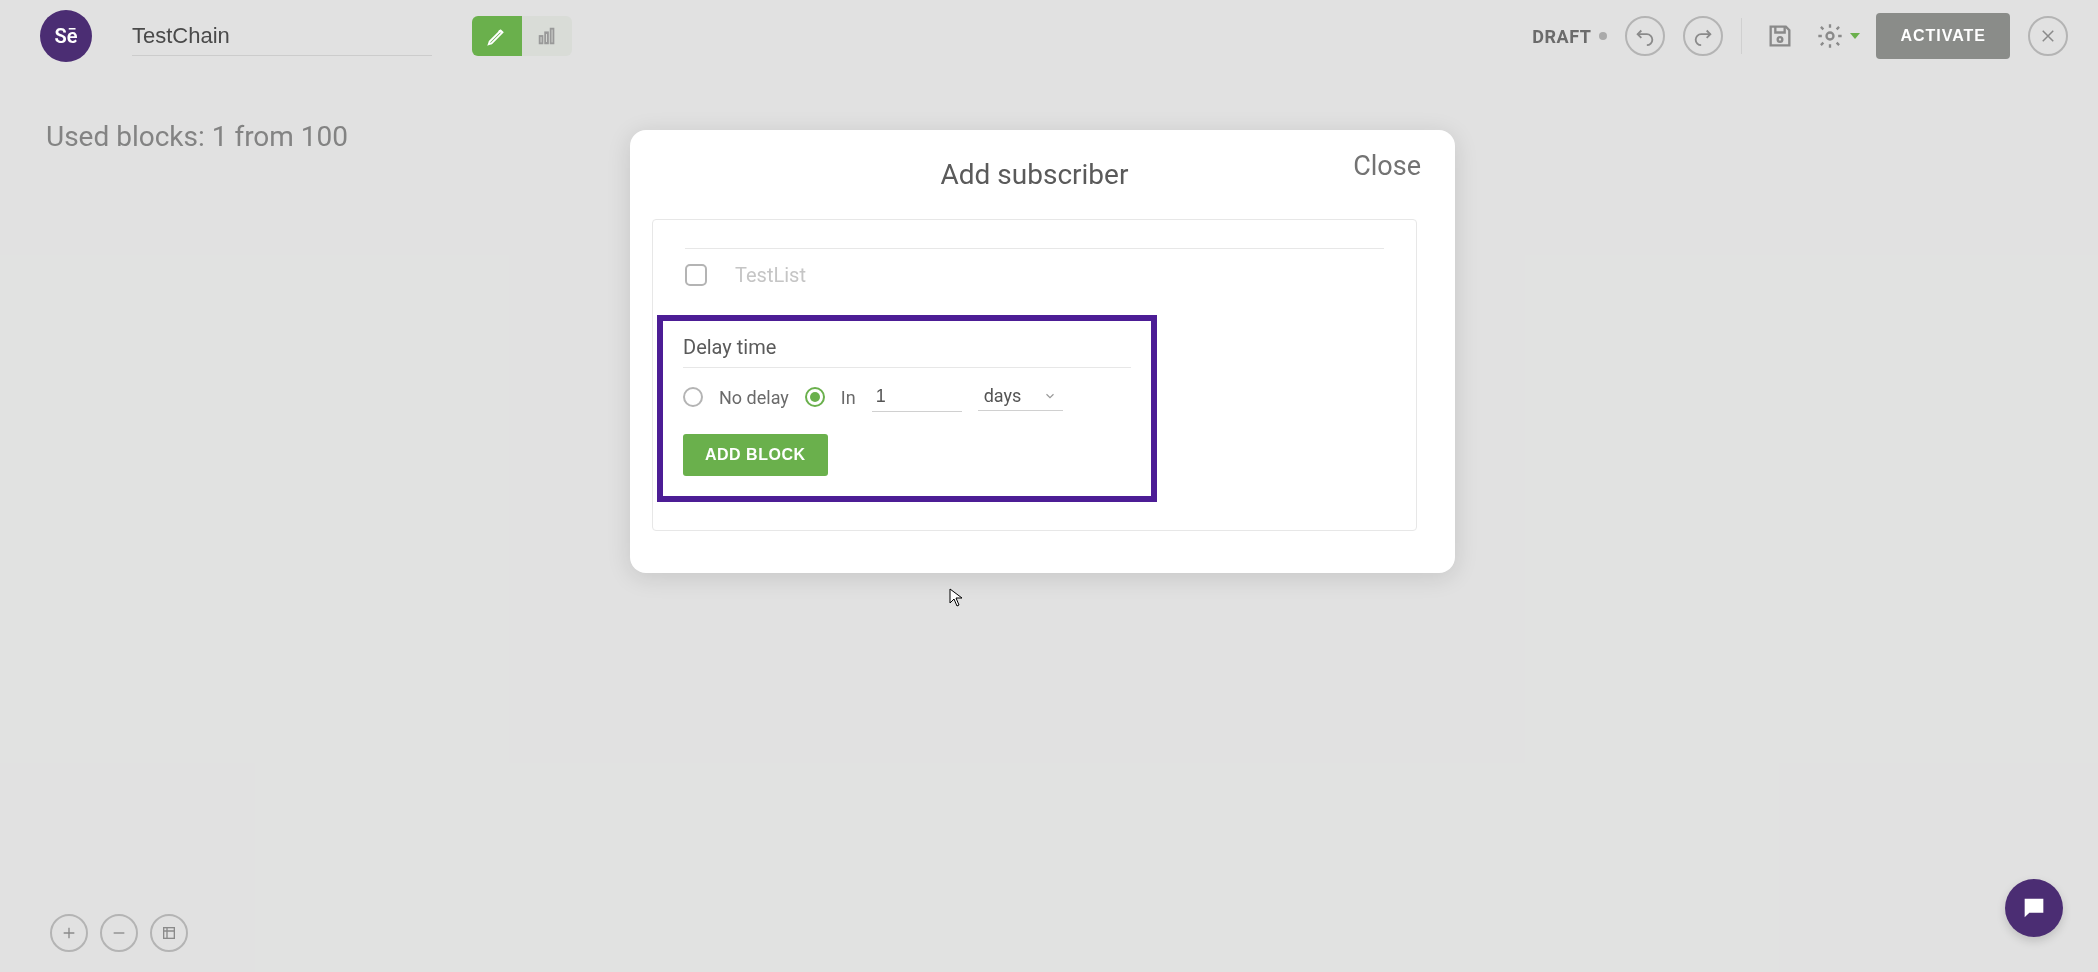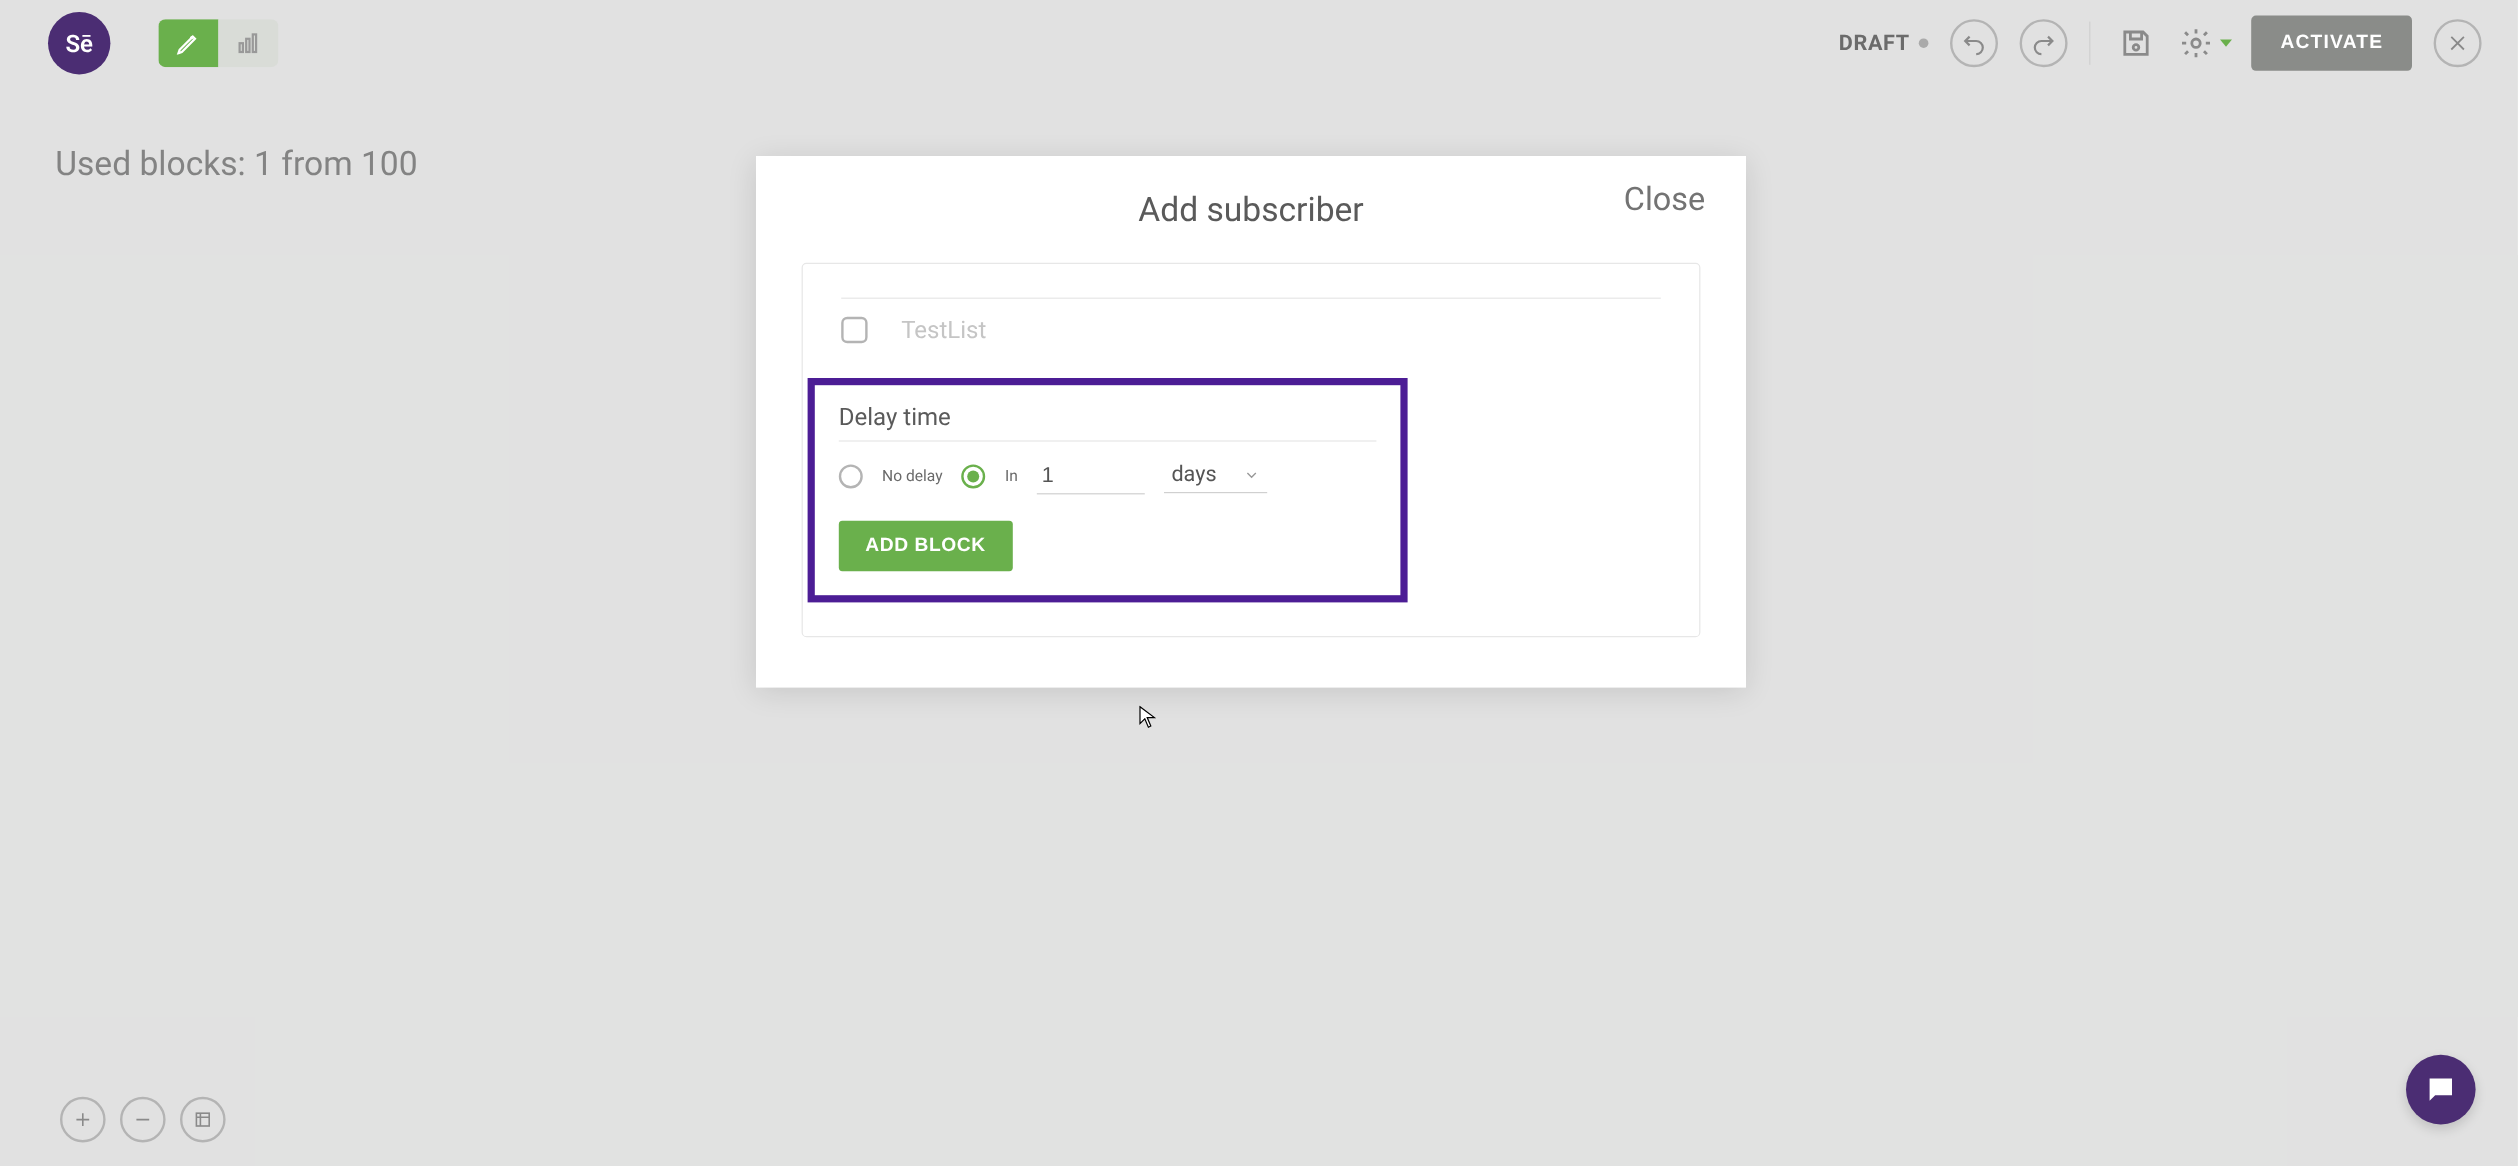--- a/index.html
+++ b/index.html
@@ -93,23 +93,23 @@
     display: flex; align-items: center; justify-content: center;
     box-shadow: 0 4px 10px rgba(0,0,0,0.15);
     cursor: pointer;
   }
   
   .modal {
     position: absolute;
     left: 630px; top: 130px;
     width: 825px;
     background: #fff;
-    border-radius: 0;
+    border-radius: 16px;
     box-shadow: 0 4px 24px rgba(0,0,0,0.12);
-    padding: 28px 38px 42px 38px;
+    padding: 28px 38px 42px 22px;
     z-index: 10;
   }
   .modal-title {
     font-size: 28px; color: #5a5a5a; text-align: center;
     margin-bottom: 28px;
   }
   .modal-close {
     position: absolute; right: 34px; top: 20px;
     font-size: 27px; color: #737373; cursor: pointer;
   }
@@ -138,21 +138,21 @@
   }
   .delay-row {
     display: flex; align-items: center; gap: 16px; margin-top: 14px; margin-bottom: 22px;
   }
   .radio {
     width: 20px; height: 20px; border: 2px solid #b4b4b4; border-radius: 50%;
     display: flex; align-items: center; justify-content: center;
   }
   .radio.selected { border-color: #6ab04c;}
   .radio.selected .radio-dot { width: 10px; height: 10px; border-radius: 50%; background: #6ab04c;}
-  .radio-label { font-size: 13px; color: #6a6a6a;}
+  .radio-label { font-size: 18px; color: #6a6a6a;}
   .num-input {
     width: 90px; border: none; border-bottom: 1px solid #d0d0d0; font-size: 18px; color: #555;
     text-align: left; padding: 4px 4px;
   }
   .unit-select {
     display: flex; align-items: center; gap: 22px;
     border-bottom: 1px solid #d0d0d0; padding: 2px 6px 4px 6px; cursor: pointer;
     font-size: 18px; color: #555;
   }
   .chev-down { display: inline-block;}
@@ -167,20 +167,21 @@
     z-index: 20;
     pointer-events: none;
   }
   svg { display: block; }
 </style>
 </head>
 <body>
 
 <div class="header">
   <div class="logo">Sē</div>
+  <input class="chain-name" value="TestChain" style="">
   <div class="view-toggle">
     <button class="view-toggle-btn active">
       <span>
         <svg width="22" height="22" viewBox="0 0 24 24" fill="none" stroke="#fff" stroke-width="2">
             <path d="M3 21l3-1 12-12-2-2L4 18l-1 3z"></path>
             <path d="M14 6l2 2"></path>
           </svg>
       </span>
     </button>
     <button class="view-toggle-btn inactive">

